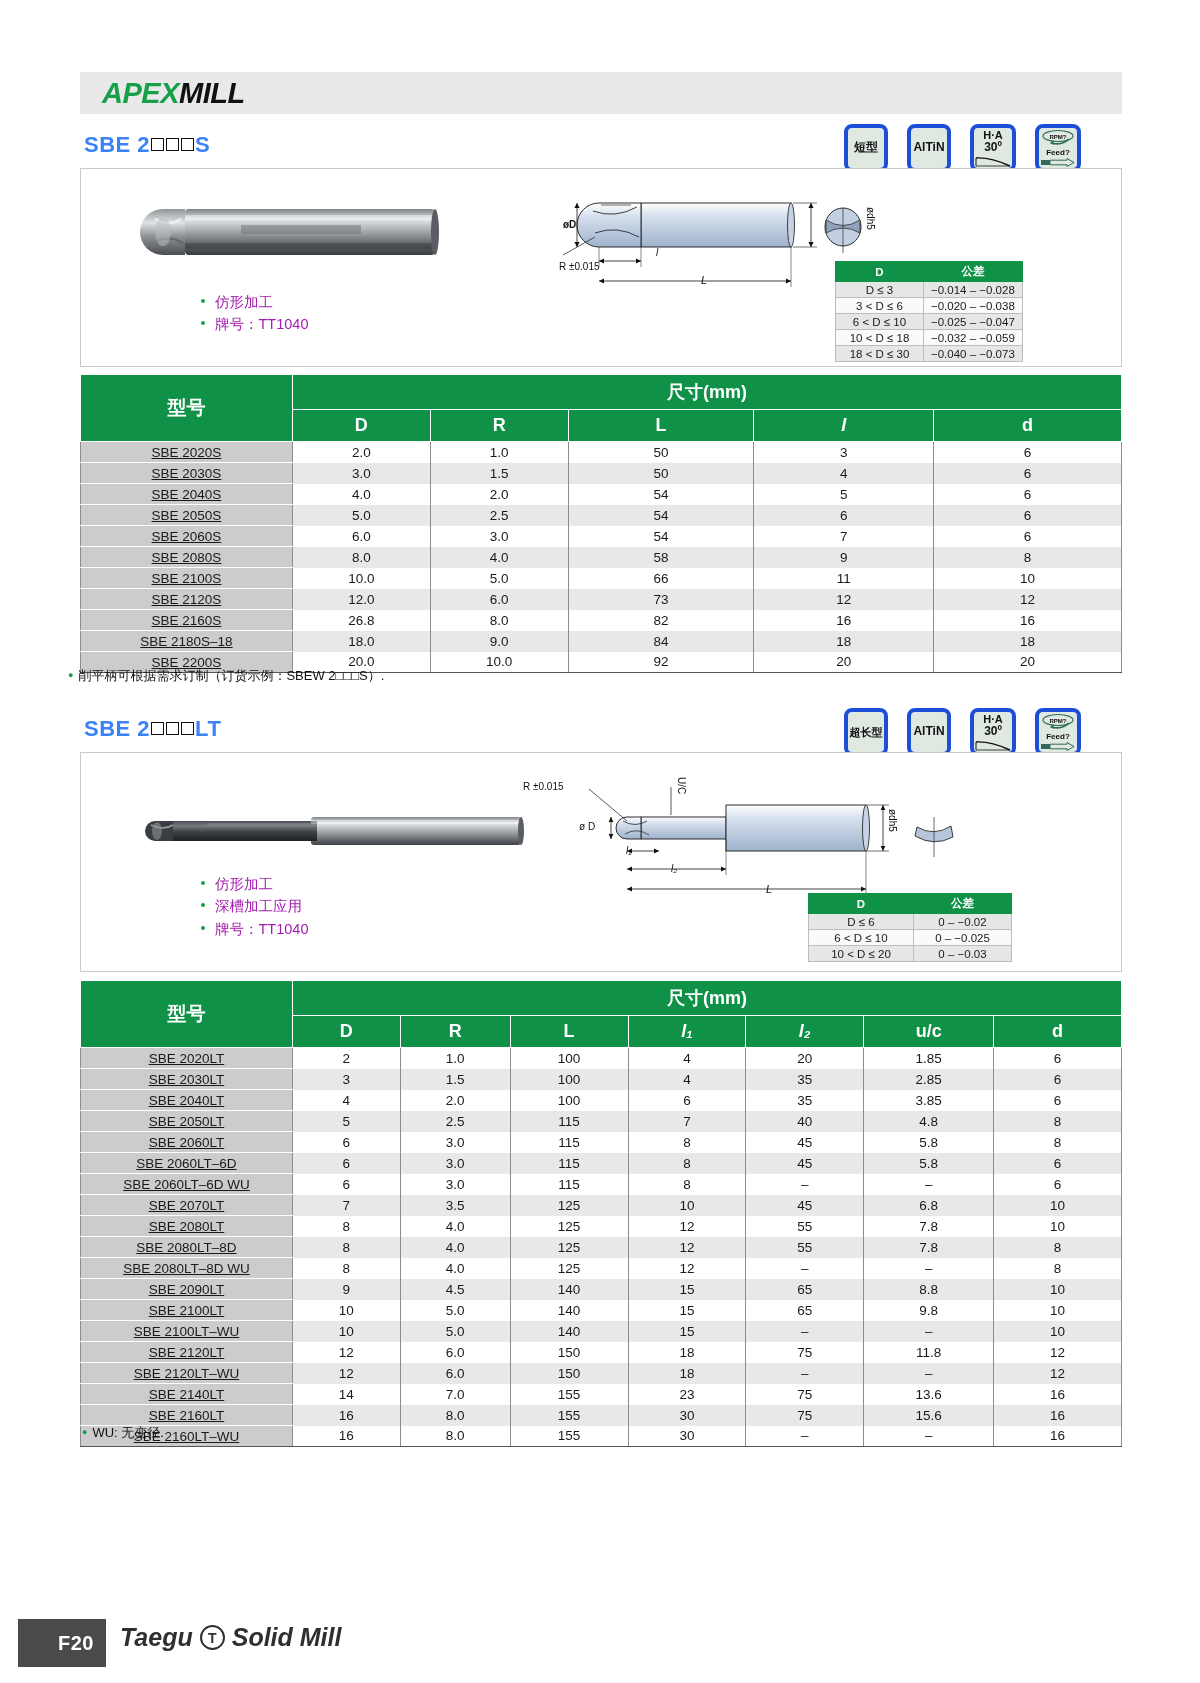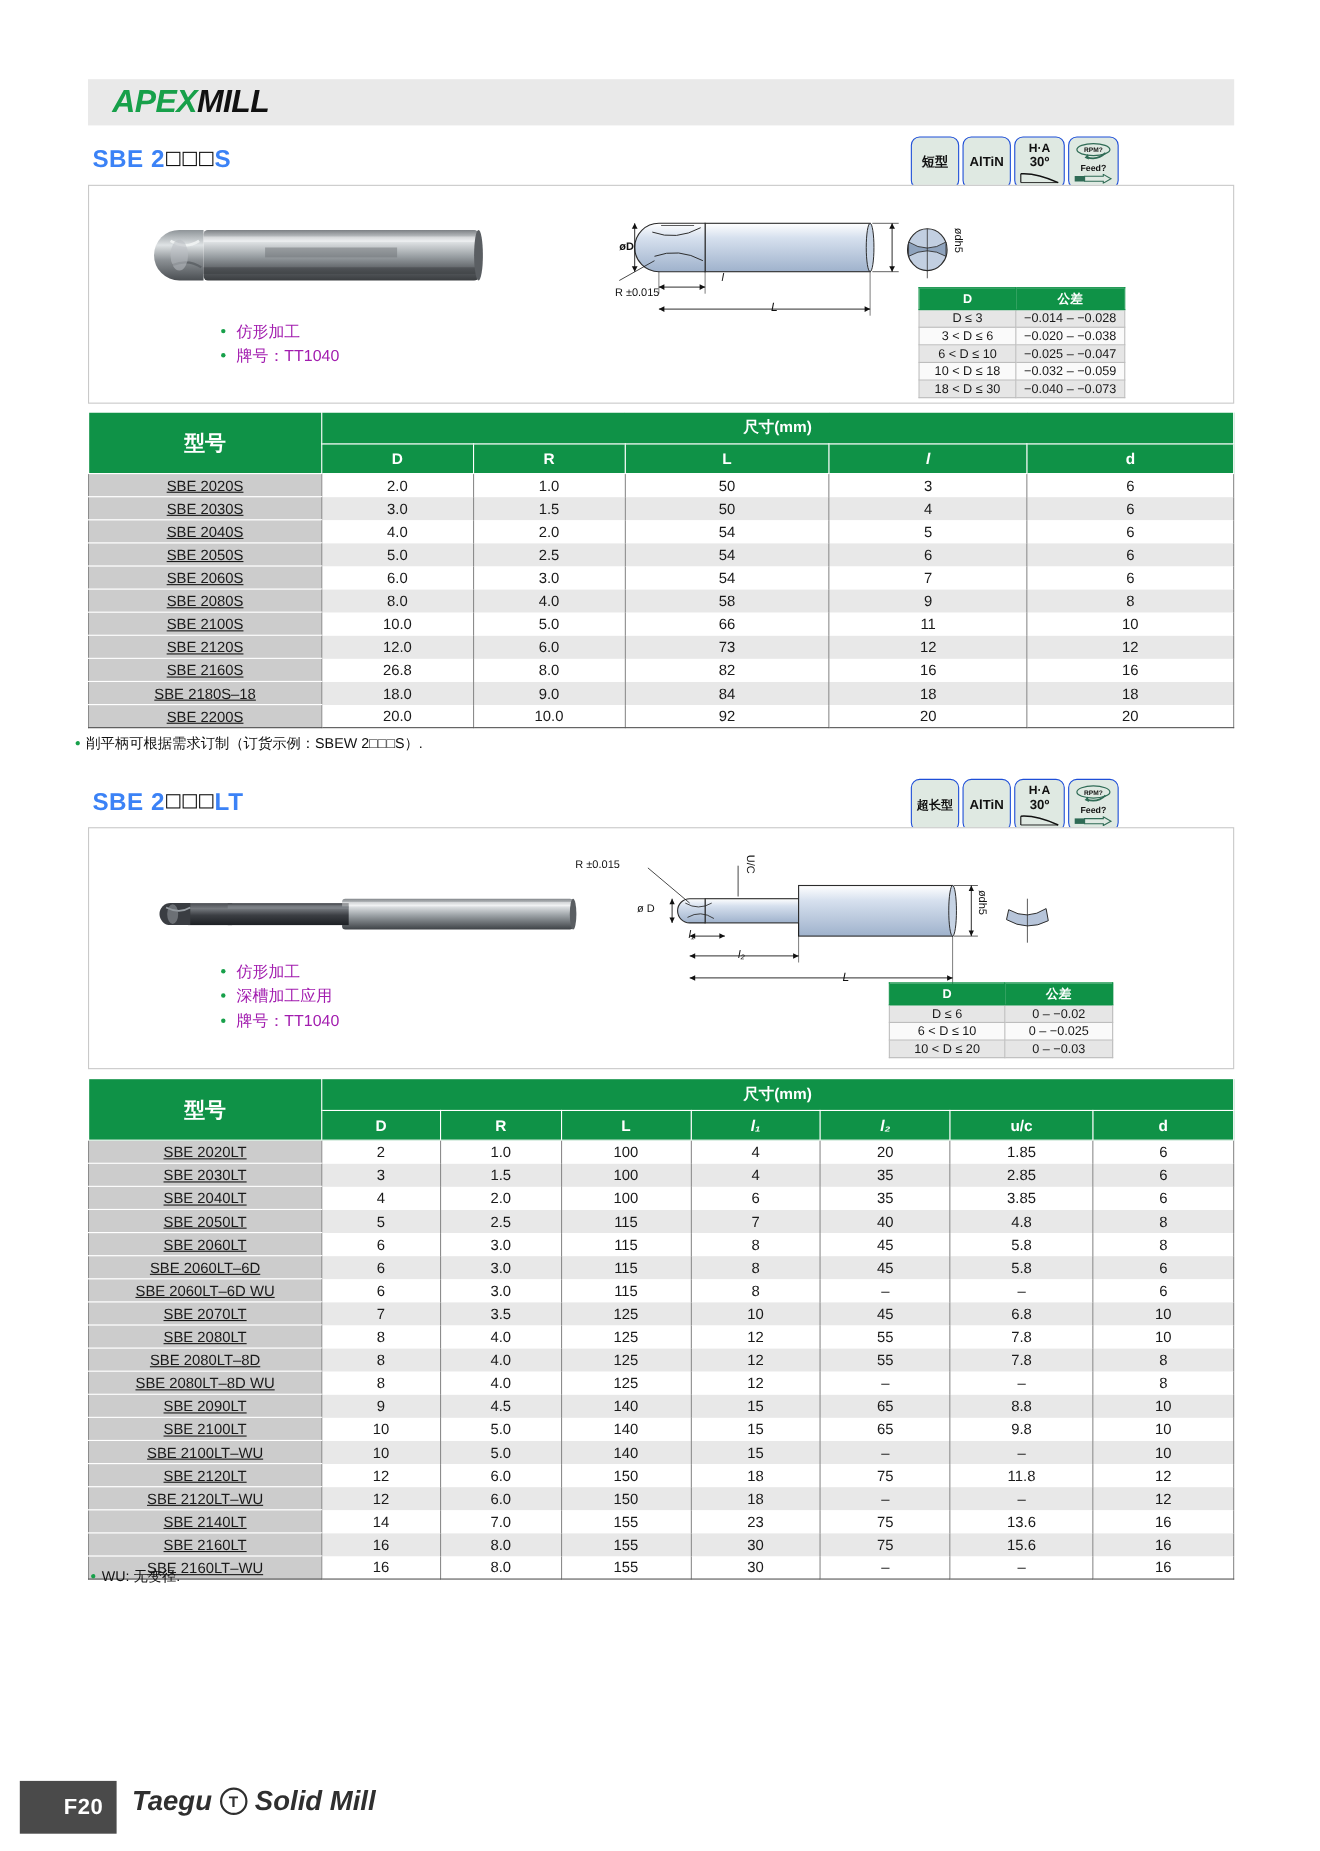--- a/index.html
+++ b/index.html
@@ -34,24 +34,24 @@
     letter-spacing:0.5px;
   }
   .sq{
     display:inline-block; width:13px; height:13px;
     border:1.6px solid #111; margin:0 1px; vertical-align:1px;
   }
 
   
   .badges{ position:absolute; display:flex; gap:3px; align-items:flex-end; }
   .badge{
-    width:44px; height:48px; border:1px solid #1d4ed8; border-radius:8px;
+    width:44px; height:48px; border:4px solid #1d4ed8; border-radius:8px;
     background:#dfe9e2;
     display:flex; flex-direction:column; align-items:center; justify-content:center;
-    font-size:12px; font-weight:bold; color:#111; text-align:center; line-height:1.1;
+    font-size:12px; font-weight:bold; color:#111; text-align:center; line-height:1.1;margin-left:16px;
   }
   .badge.wide{ width:46px; }
   .badge .ha{ font-size:11px; font-weight:bold; }
   .badge .deg{ font-size:12px; font-weight:bold; }
   .badge svg{ display:block; }
   .fref{
     position:absolute; font-size:15px; font-weight:bold; color:#17a04a;
   }
   .fref .arr{ color:#111; }
 
@@ -79,21 +79,21 @@
     padding:1.5px 7px; border:1px solid #bdbdbd; text-align:center;
     background:#fff; white-space:nowrap;
   }
   .tol tr:nth-child(odd) td{ background:#e6e6e6; }
   .tol tr:nth-child(even) td{ background:#fafafa; }
 
   
   .dt{ position:absolute; border-collapse:collapse; font-size:13.5px; }
   .dt th{
     background:#0f9247; color:#fff; font-weight:bold; text-align:center;
-    padding:5px 4px; border:1px solid #ffffff; font-size:14px;
+    padding:5px 4px; border:1px solid #ffffff; font-size:18px;
   }
   .dt th.model{ font-size:19px; }
   .dt td{
     text-align:center; padding:2.5px 4px; border-left:1px solid #8c8c8c;
     border-right:1px solid #8c8c8c; white-space:nowrap;
   }
   .dt td.model{ background:#cccccc; border-top:1px solid #14532d; border-bottom:1px solid #fff;text-decoration:underline;}
   .dt tbody tr:nth-child(odd) td{ background:#ffffff; }
   .dt tbody tr:nth-child(even) td{ background:#e8e8e8; }
   .dt tbody tr:nth-child(odd) td.model{ background:#cccccc; }

